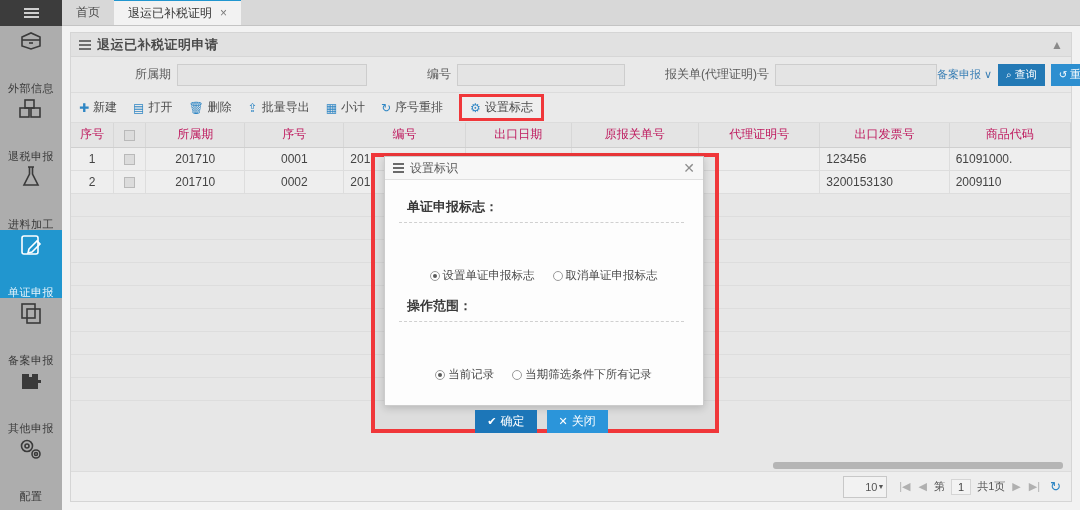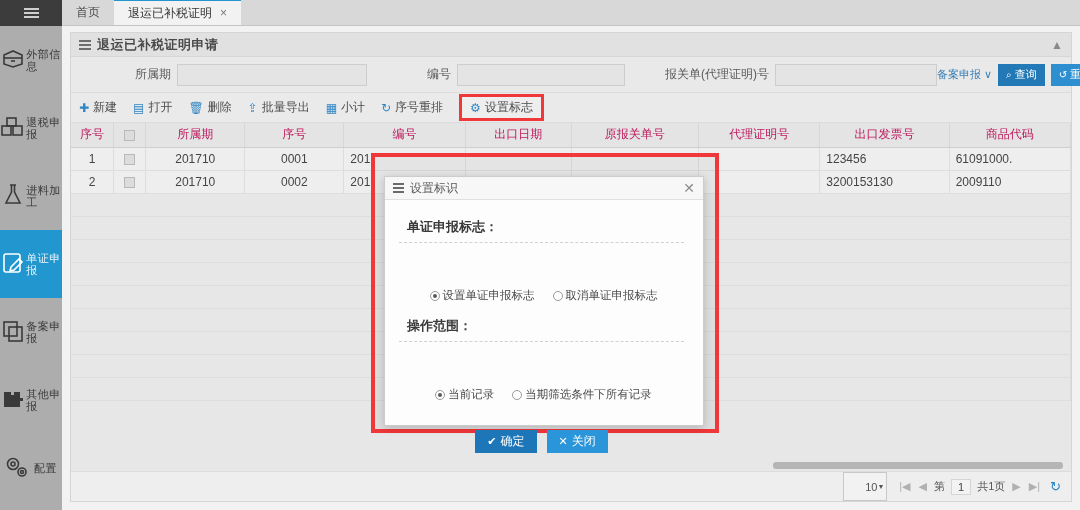--- a/index.html
+++ b/index.html
@@ -27,22 +27,22 @@
     background: #3c3c3c;
     display: flex; align-items: center; justify-content: center;
     cursor: pointer;
   }
   #hamburger .bars { width: 15px; }
   #hamburger .bars span {
     display: block; height: 2px; background: #cfcfcf; margin: 2px 0;
   }
   .side-item {
     height: 68px;
-    display: flex; flex-direction: row;
-    align-items: center; justify-content: flex-start;
+    display: flex; flex-direction: column;
+    align-items: center; justify-content: space-between;
     color: #3a3a3a;
     cursor: pointer;
     user-select: none;
   }
   .side-item .s-icon {
     height: 30px; width: 34px;
     display: flex; align-items: center; justify-content: center;
     margin-bottom: 3px;
   }
   .side-item .s-label {
@@ -240,21 +240,21 @@
   
   #pager {
     height: 30px;
     background: #eeeeee;
     border-top: 1px solid #dcdcdc;
     display: flex; align-items: center;
     justify-content: flex-end;
     padding-right: 10px;
   }
   .pg-select {
-    height: 29px; width: 42px;
+    height: 22px; width: 42px;
     background: #f2f2f2;
     border: 1px solid #c8c8c8;
     font-size: 11px; color: #555;
     display: flex; align-items: center;
     justify-content: space-between;
     padding: 0 21px;
     margin-right: 8px;
     cursor: pointer;
   }
   .pg-arrow {
@@ -276,21 +276,21 @@
     position: absolute;
     left: 371px; top: 153px;
     width: 348px; height: 280px;
     border: 4px solid #f0373a;
     background: rgba(0,0,0,0.04);
     z-index: 40;
     pointer-events: none;
   }
   #modal {
     position: absolute;
-    left: 384px; top: 176px;
+    left: 384px; top: 156px;
     width: 320px; height: 250px;
     background: #fdfdfd;
     border: 1px solid #cccccc;
     box-shadow: 0 2px 8px rgba(0,0,0,0.18);
     z-index: 50;
   }
   #modal-head {
     height: 23px;
     background: #f7f7f7;
     border-bottom: 1px solid #e0e0e0;

